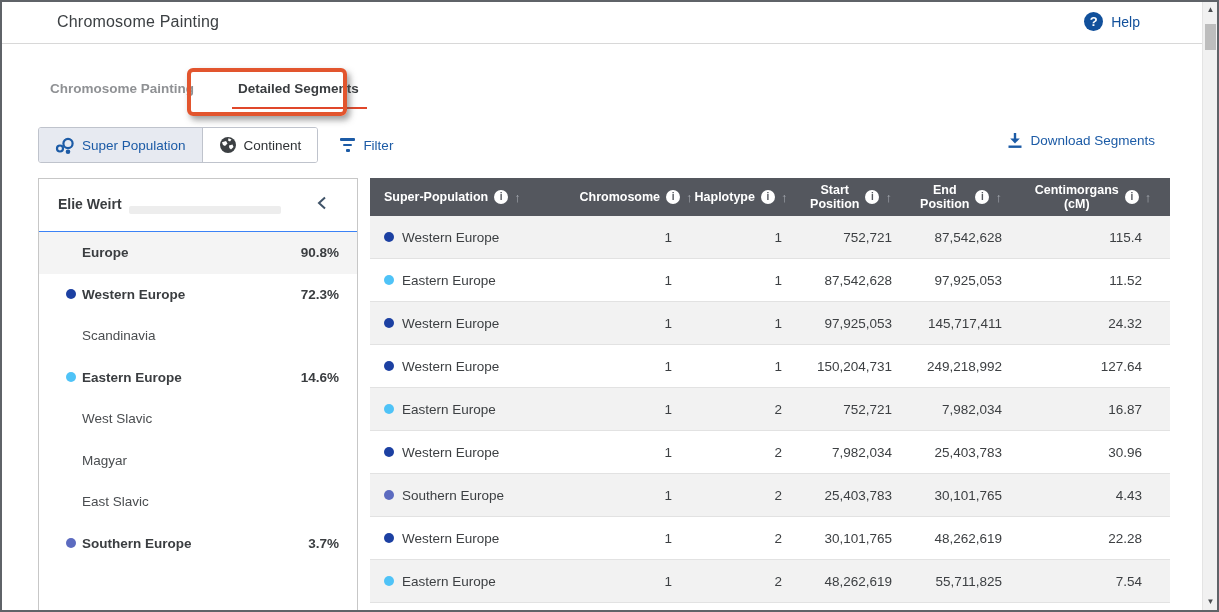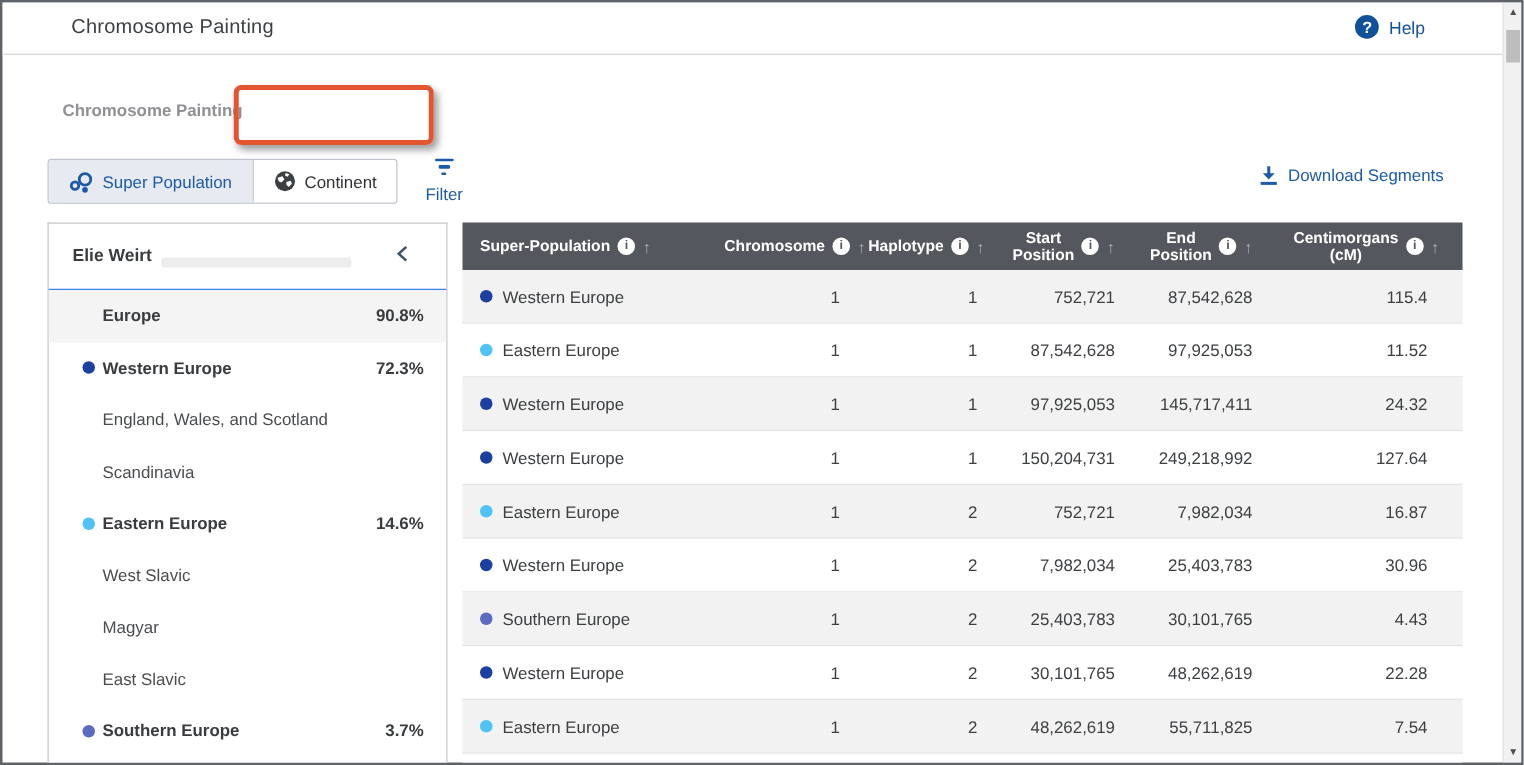--- a/index.html
+++ b/index.html
@@ -49,21 +49,21 @@
   .toolbar { position:absolute; top:125px; left:36px; height:36px; display:flex; align-items:center; }
   .btn-group { display:flex; height:36px; border:1px solid #bfc3cc; border-radius:3px; overflow:hidden; }
   .tbtn {
     display:flex; align-items:center; gap:7px; padding:0 16px;
     font-size:13.5px; cursor:pointer; background:#fff; height:100%;
   }
   .tbtn.selected { background:#e7eaf1; color:#1c5ba6; font-weight:500; }
   .tbtn.plain { color:#2f3235; font-weight:500; border-left:1px solid #bfc3cc; }
   .filter-btn {
     display:flex; align-items:center; gap:8px; margin-left:22px;
-    color:#1c5ba6; font-size:13.5px; font-weight:500; cursor:pointer;flex-direction:column;
+    color:#1c5ba6; font-size:13.5px; font-weight:500; cursor:pointer;
   }
   .filter-icon { display:inline-flex; flex-direction:column; gap:3px; align-items:center; }
   .filter-icon i { display:block; height:2.5px; background:#1c5ba6; border-radius:1px; }
   .filter-icon i:nth-child(1){ width:15px; }
   .filter-icon i:nth-child(2){ width:9px; }
   .filter-icon i:nth-child(3){ width:4px; }
 
   .download-link {
     position:absolute; top:130px; right:62px;
     display:flex; align-items:center; gap:7px;
@@ -148,20 +148,24 @@
     <div class="page-title">Chromosome Painting</div>
     <div class="help-link">
       <span class="help-icon">?</span>
       <span class="help-label">Help</span>
     </div>
   </div>
 
   <div class="tabs">
     <div class="tab inactive">
       <span>Chromosome Painting</span>
+    </div>
+    <div class="tab active">
+      <span>Detailed Segments</span>
+      <span class="tab-underline"></span>
     </div>
   </div>
   <div class="annotation-box"></div>
 
   <div class="toolbar">
     <div class="btn-group">
       <div class="tbtn selected">
         <svg width="20" height="19" viewBox="0 0 20 19">
           <circle cx="5" cy="12.5" r="3" fill="none" stroke="#1c5ba6" stroke-width="2.2"></circle>
           <circle cx="13" cy="7.5" r="4.6" fill="none" stroke="#1c5ba6" stroke-width="2.2"></circle>
@@ -214,25 +218,20 @@
           <span class="side-label">Europe</span>
           <span class="side-pct">90.8%</span>
         </div>
         <div class="side-row b">
           <span class="dot" style="background: rgb(28, 64, 162);"></span>
           <span class="side-label">Western Europe</span>
           <span class="side-pct">72.3%</span>
         </div>
         <div class="side-row">
           <span class="dot none"></span>
-          <span class="side-label">England, Wales, and Scotland</span>
-          <span class="side-pct"></span>
-        </div>
-        <div class="side-row">
-          <span class="dot none"></span>
           <span class="side-label">Scandinavia</span>
           <span class="side-pct"></span>
         </div>
         <div class="side-row b">
           <span class="dot" style="background: rgb(79, 195, 247);"></span>
           <span class="side-label">Eastern Europe</span>
           <span class="side-pct">14.6%</span>
         </div>
         <div class="side-row">
           <span class="dot none"></span>

